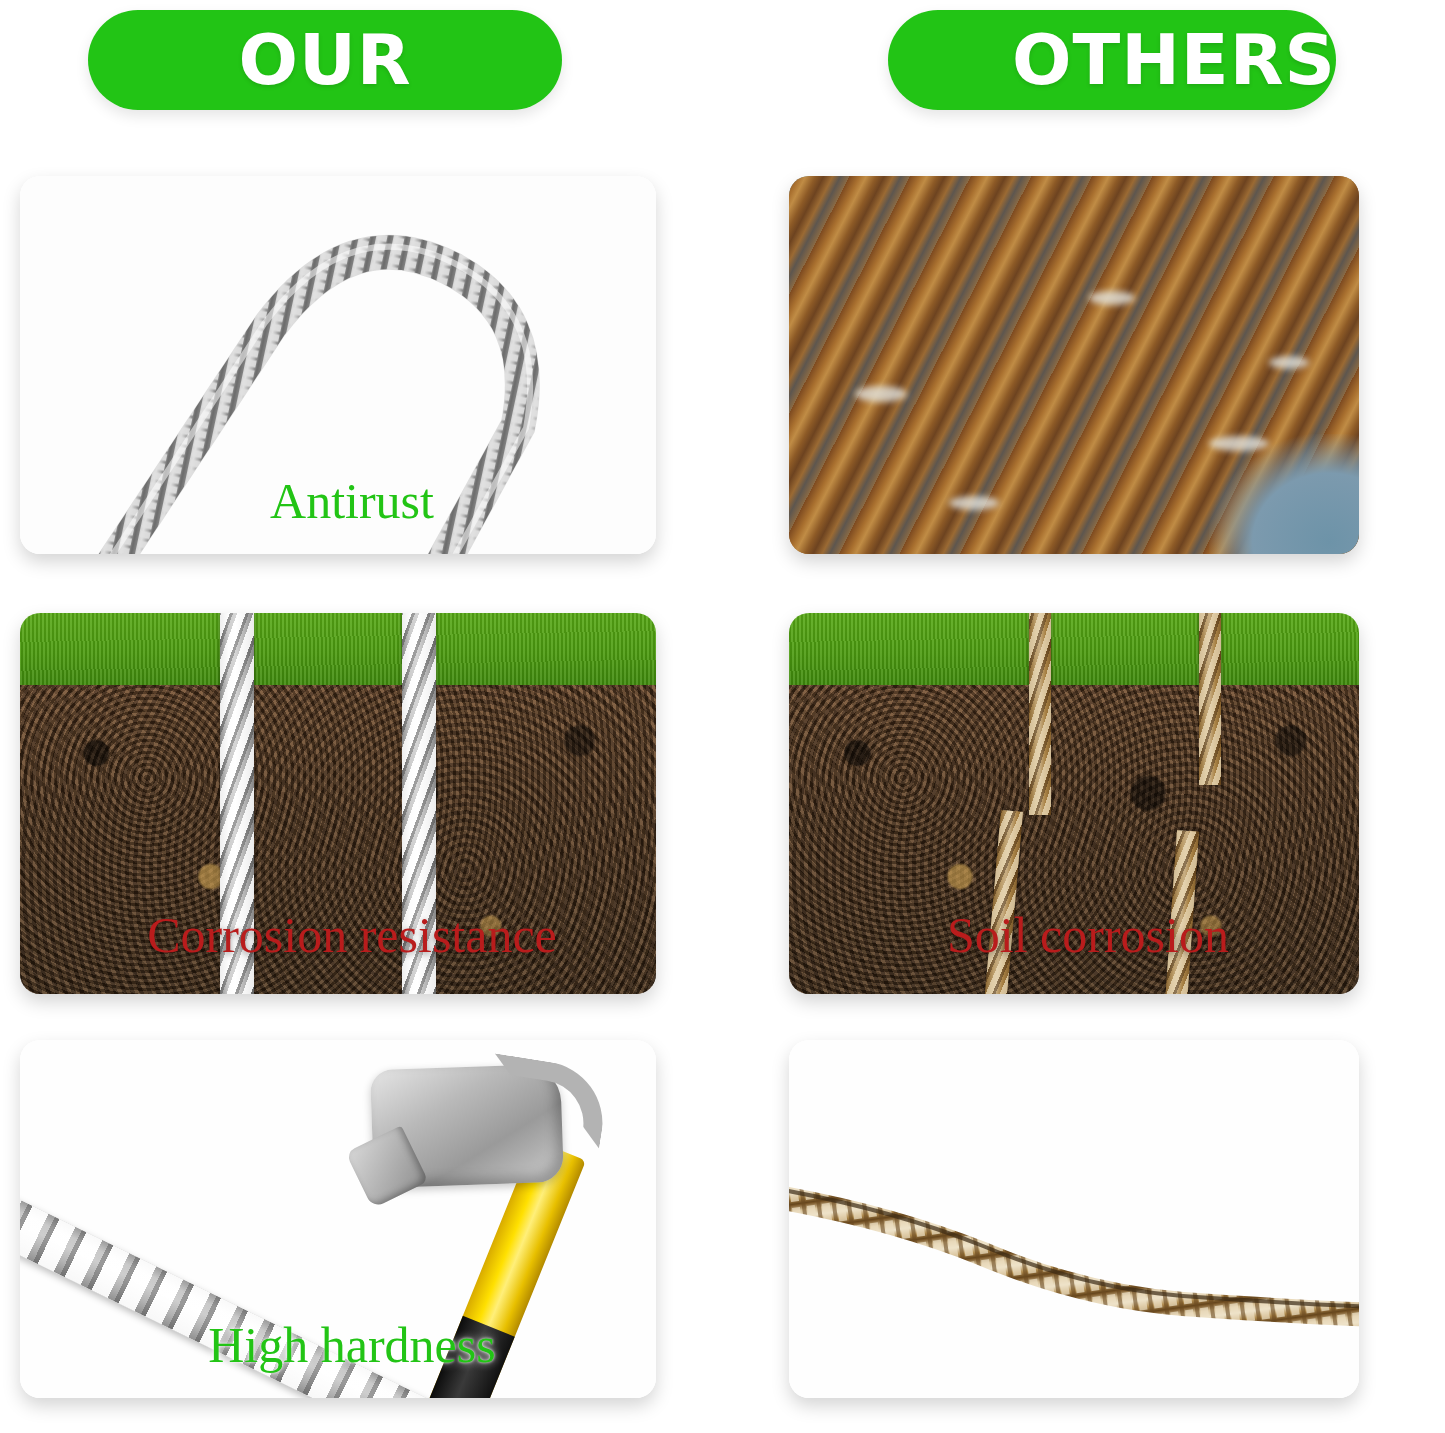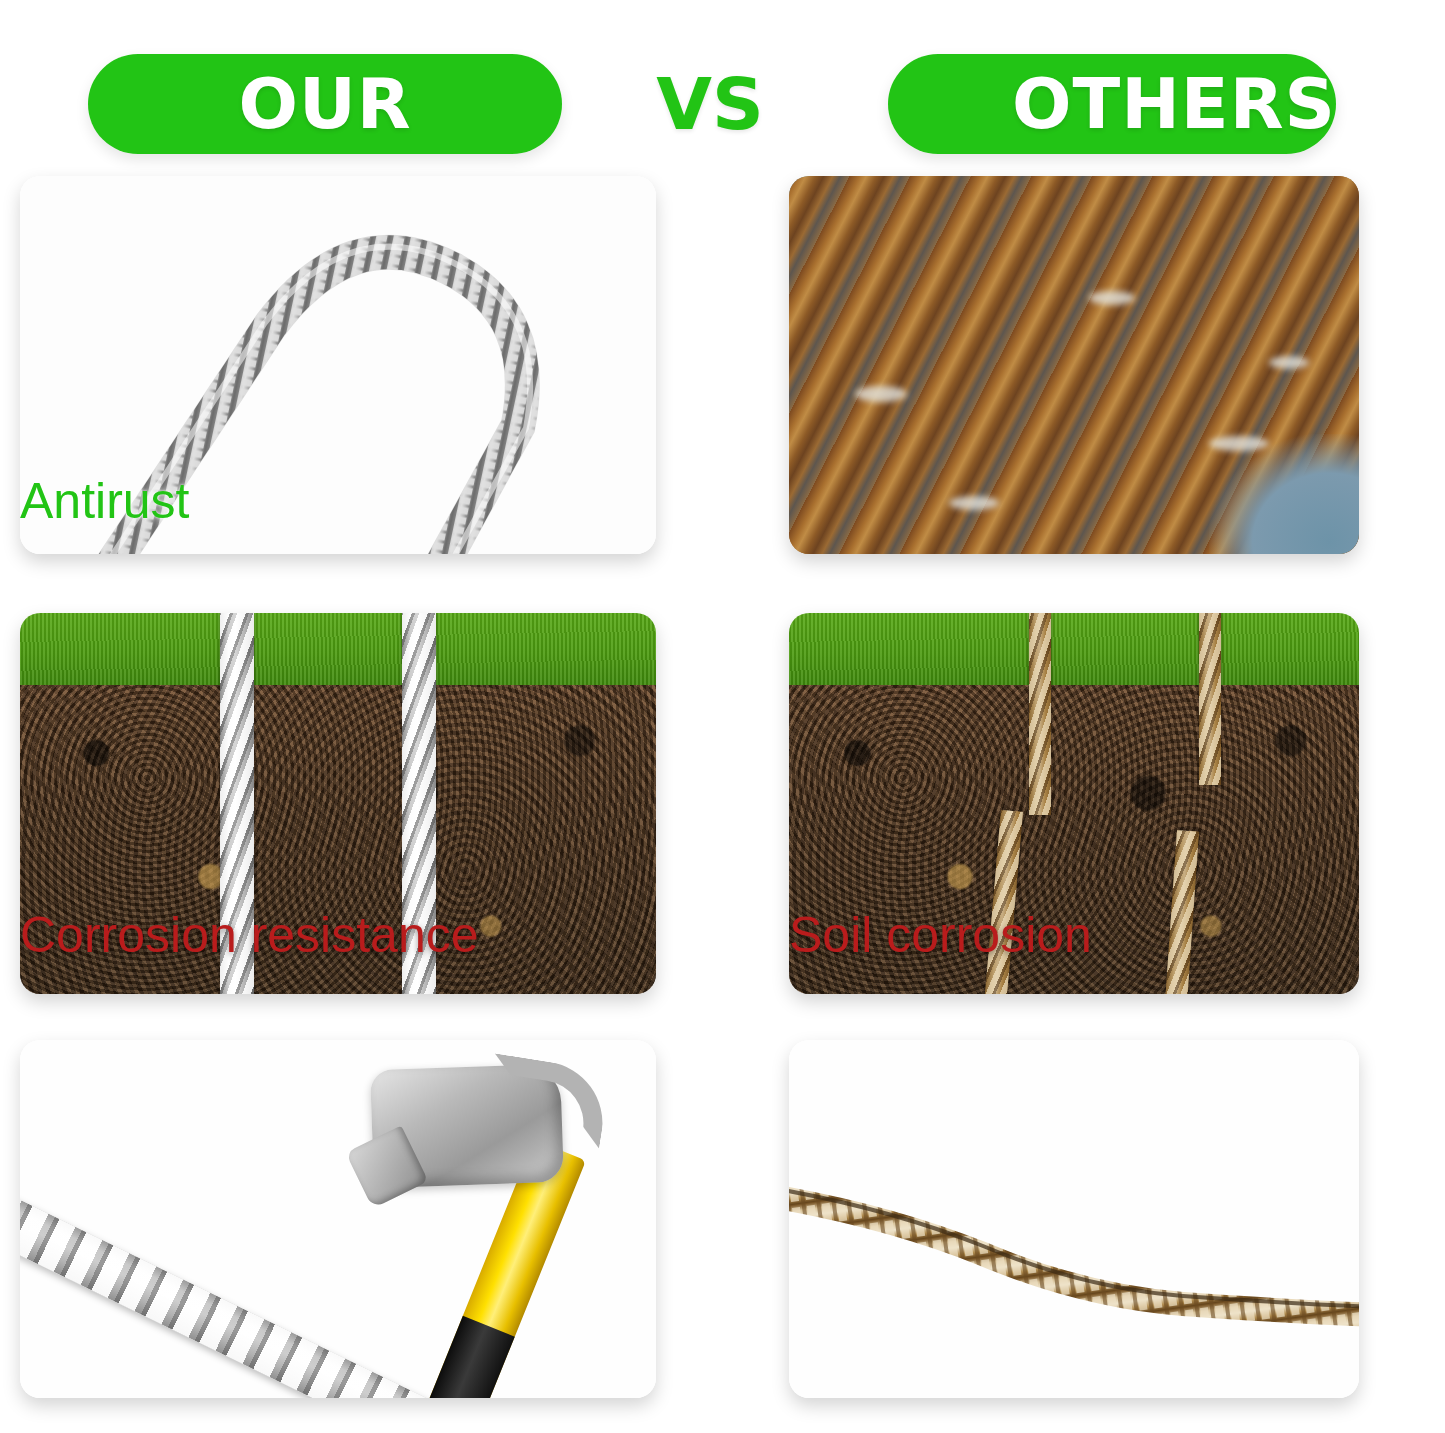--- a/index.html
+++ b/index.html
@@ -5,21 +5,21 @@
   * { margin:0; padding:0; box-sizing:border-box; }
   html,body{ background:#ffffff; }
   body{
     width:1445px; height:1433px;
     font-family:"DejaVu Sans", sans-serif;
     position:relative; overflow:hidden;
   }
 
   
   .header{
-    position:absolute; left:0; top:0; width:1445px; height:128px;margin-top:44px;
+    position:absolute; left:0; top:0; width:1445px; height:128px;
   }
   .pill{
     position:absolute; top:10px; height:100px;
     background:#22c415; border-radius:50px;
     display:flex; align-items:center; justify-content:center;
     box-shadow:0 6px 14px rgba(0,0,0,0.10);
   }
   .pill-our{ left:88px; width:474px; }
   .pill-others{ left:888px; width:448px;justify-content:flex-end; }
   .pill span{
@@ -43,23 +43,23 @@
     box-shadow:0 8px 18px rgba(0,0,0,0.17);
     background:#ffffff;
   }
   .col-l{ left:20px;  width:636px; }
   .col-r{ left:789px; width:570px; }
   .row1{ top:176px; height:378px; }
   .row2{ top:613px; height:381px; }
   .row3{ top:1040px; height:358px; }
 
   .caption{
-    position:absolute; left:0; width:100%;
-    font-size:50px; line-height:1;
-    font-family:Liberation Sans, sans-serif;
+    position:absolute; left:14px; width:100%;
+    text-align:center; font-size:50px; line-height:1;
+    font-family:Liberation Serif, serif;
     z-index:40; white-space:nowrap;
   }
   .cap-green{ color:#22c415; text-shadow:0 0 8px rgba(255,255,255,0.95),0 0 3px #fff; }
   .cap-white{ color:#b91c1c; text-shadow:0 2px 6px rgba(0,0,0,0.45); }
 
   
   .c1-bg{ position:absolute; inset:0; background:#fdfdfd; }
   .c1 .caption{ top:300px; }
 
   
@@ -161,21 +161,20 @@
   }
   .c6 .caption{ top:280px; }
 </style>
 </head>
 <body>
 
 <div class="header">
   <div class="pill pill-our">
     <span>OUR</span>
   </div>
-  <div class="vs">VS</div>
   <div class="pill pill-others">
     <span>OTHERS</span>
   </div>
 </div>
 
 <div class="card col-l row1 c1">
   <div class="c1-bg"></div>
   <svg width="636" height="378" style="position:absolute;left:0;top:0;z-index:10">
     <defs>
       <linearGradient id="steel1" x1="0" y1="0" x2="1" y2="0">
@@ -238,20 +237,21 @@
     
   </div>
 
   <div class="hammer-handle">
     <div class="hammer-grip"></div>
   </div>
   <div class="hammer-head"></div>
   <div class="hammer-claw"></div>
   <div class="hammer-face"></div>
 
+  <div class="caption cap-green">High hardness</div>
 </div>
 
 <div class="card col-r row3 c6">
   <div class="c6-bg"></div>
   <svg class="bent" viewBox="0 0 660 150">
     <defs>
       <linearGradient id="rustg" x1="0" y1="0" x2="0" y2="1">
         <stop offset="0%" stop-color="#6e4a1c"></stop>
         <stop offset="25%" stop-color="#d9c49b"></stop>
         <stop offset="50%" stop-color="#f0e6cf"></stop>

